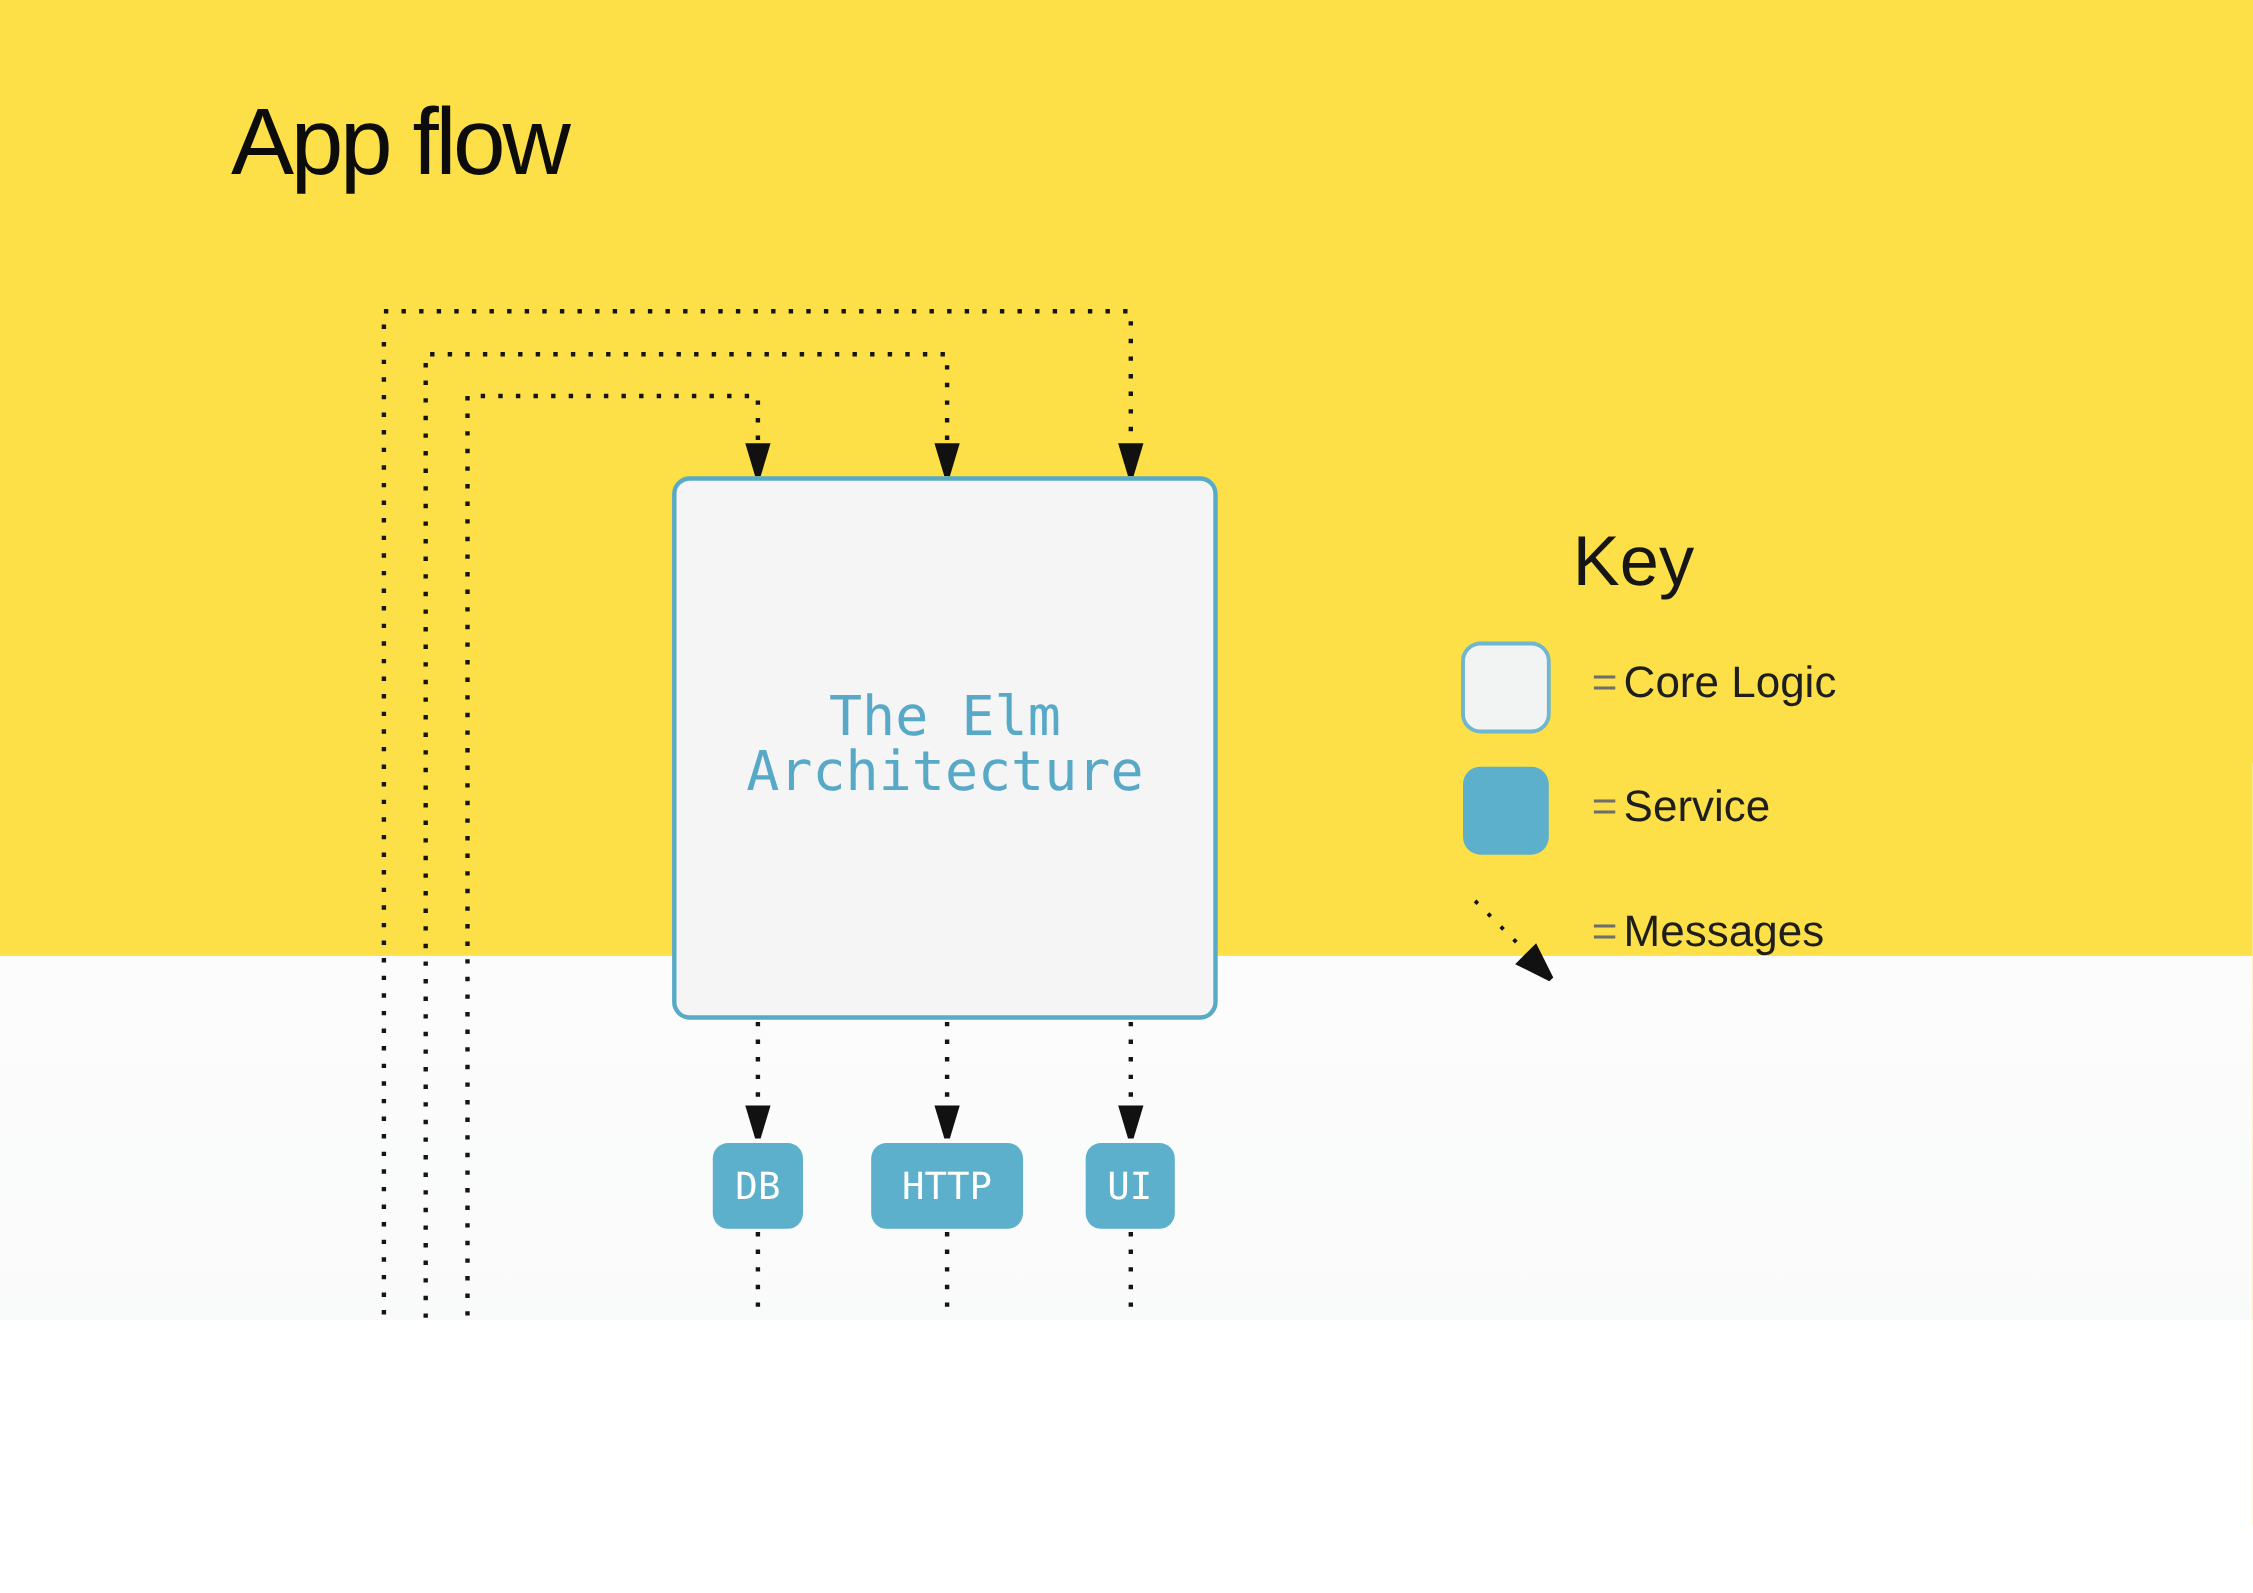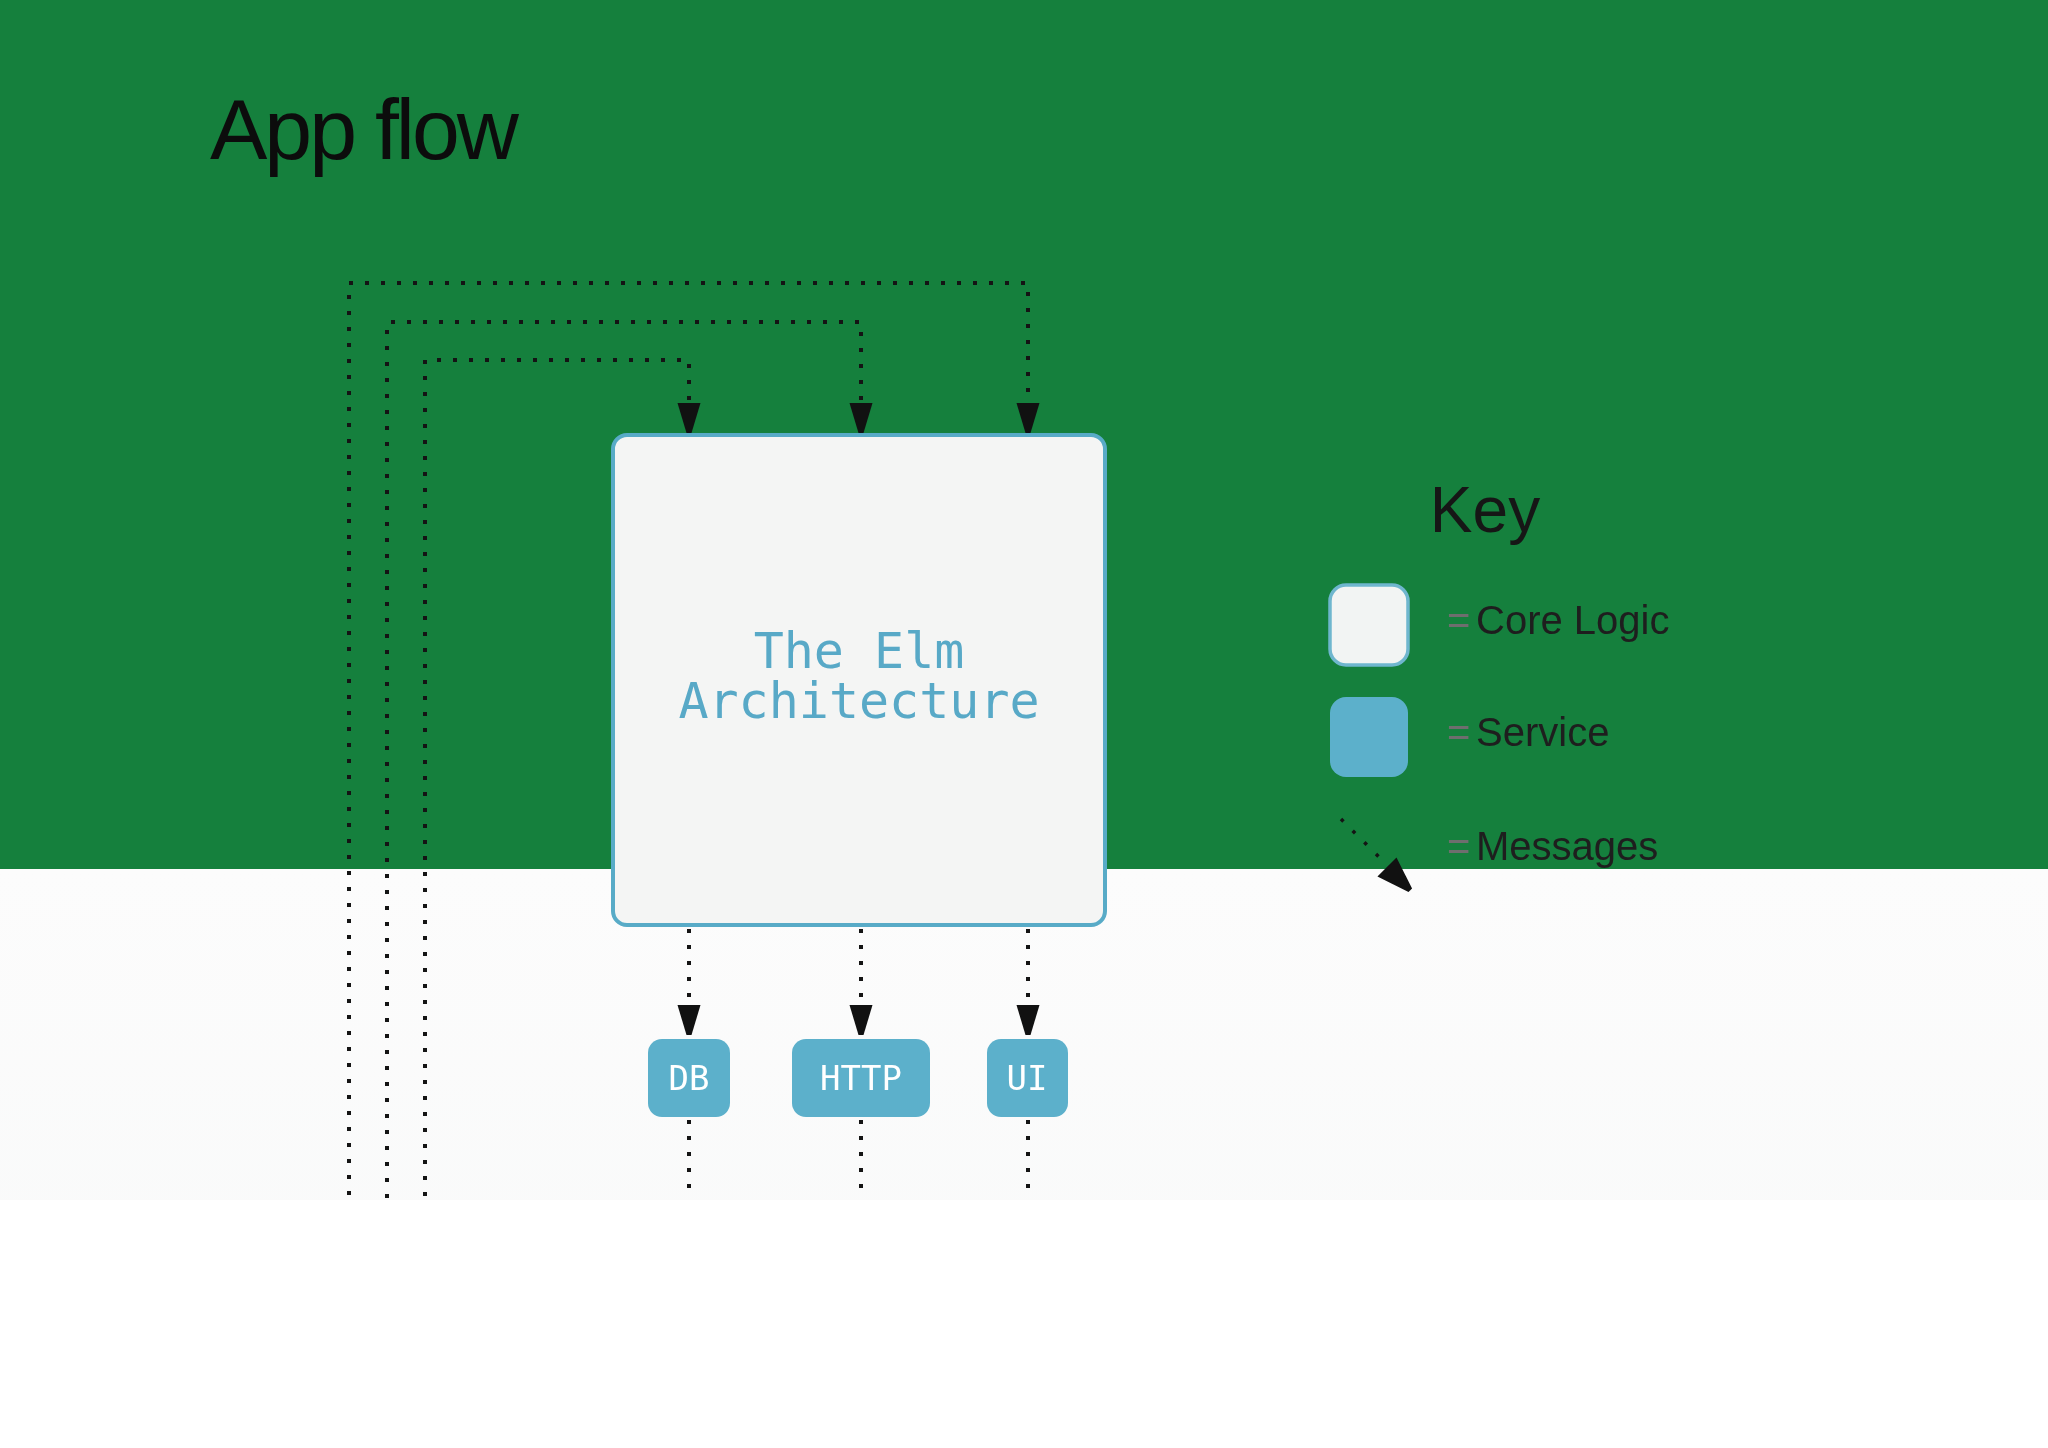--- a/index.html
+++ b/index.html
@@ -1,20 +1,20 @@
 <!DOCTYPE html>
 <html><head>
 <meta charset="utf-8">
 <style>
   html,body{margin:0;padding:0;background:#ffffff;}
   #stage{
     position:relative;
     width:2048px;height:1200px;
     overflow:hidden;
-    background:#15803d;
+    background:#fde047;
     font-family:"Liberation Sans",sans-serif;
   }
   .bg-lower{
     position:absolute;left:0;top:869px;width:2048px;height:579px;
     background:linear-gradient(180deg,#fcfcfc 0%,#f8f9f9 100%);
   }
   .slide-title{
     position:absolute;left:210px;top:86px;
     font-size:86px;line-height:86px;letter-spacing:-3px;
     font-weight:500;color:#0c0c0c;white-space:nowrap;

